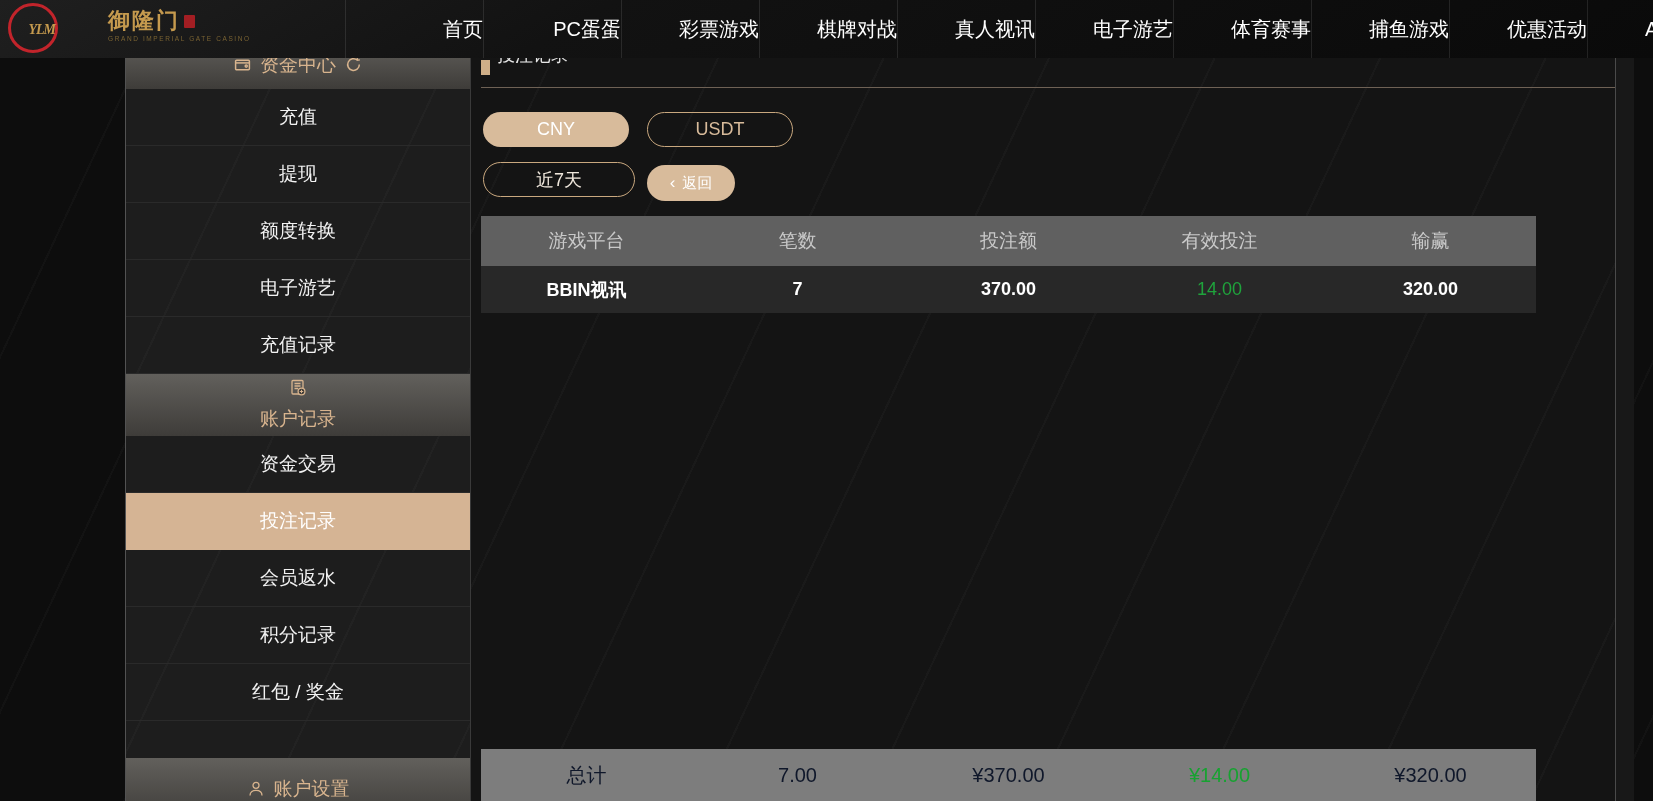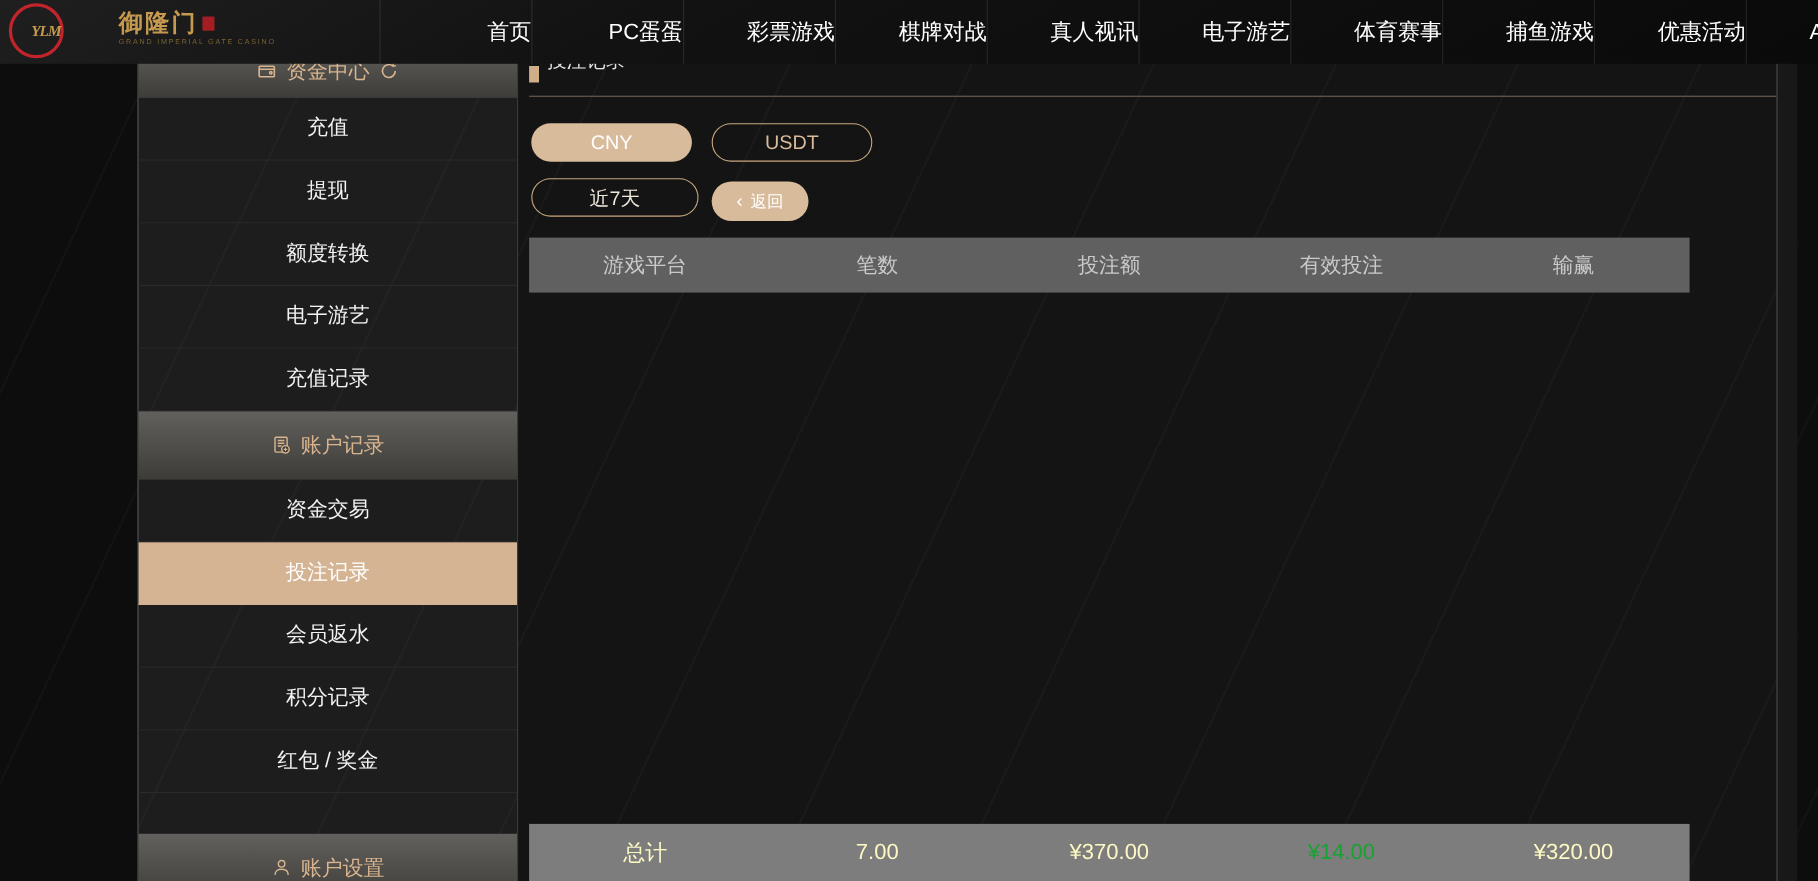--- a/index.html
+++ b/index.html
@@ -49,21 +49,21 @@
     background-color:#1d1d1d;
     border-left:1px solid #525252; border-right:1px solid #3a3a3a;
   }
   .sb-header {
     background:linear-gradient(180deg,#62605c 0%, #3e3c39 100%);
     color:#d8b48e; font-size:19px;
     display:flex; align-items:center; justify-content:center; gap:9px;
     cursor:pointer;
   }
   .sb-header.h-first { height:49px; }
-  .sb-header.h-mid   { height:62px; }
+  .sb-header.h-mid   { height:62px;flex-direction:column; }
   .sb-header.h-last  { height:62px; }
   .sb-item {
     height:57px; line-height:56px; text-align:center;
     color:#f2f2f2; font-size:19px; cursor:pointer;
     border-bottom:1px solid #2a2a2a;
   }
   .sb-item.active { background:#d5b494; color:#ffffff; border-bottom:1px solid #d5b494; }
   .sb-gap { height:37px; }
   .sb-icon { display:inline-flex; }
 
@@ -103,21 +103,21 @@
   .t-head { display:flex; height:50px; background:#606060; align-items:center; }
   .t-head .t-col { color:#c9c9c9; font-size:19px; }
   .t-row { display:flex; height:47px; background:#282828; align-items:center; }
   .t-row .t-col { color:#ffffff; font-weight:bold; font-size:18px; }
   .t-col { flex:1; text-align:center; }
   .t-col.green { color:#1fa33c; font-weight:normal; }
   .t-total {
     position:absolute; left:68px; bottom:0; width:1055px; height:52px;
     background:#7d7d7d; display:flex; align-items:center;
   }
-  .t-total .t-col { color:#fef9c3; font-size:20px; }
+  .t-total .t-col { color:#0f172a; font-size:20px; }
   .t-total .t-col.green { color:#17a231; }
 </style>
 </head>
 <body class="textured">
 
 <div id="topnav">
   <div class="brand">
     <div class="emblem">
       <div class="monogram">YLM</div>
     </div>
@@ -216,20 +216,27 @@
   </div>
 
   <div class="bet-table">
     <div class="t-head">
       <div class="t-col">游戏平台</div>
       <div class="t-col">笔数</div>
       <div class="t-col">投注额</div>
       <div class="t-col">有效投注</div>
       <div class="t-col">输赢</div>
     </div>
+    <div class="t-row">
+      <div class="t-col">BBIN视讯</div>
+      <div class="t-col">7</div>
+      <div class="t-col">370.00</div>
+      <div class="t-col green">14.00</div>
+      <div class="t-col">320.00</div>
+    </div>
   </div>
 
   <div class="t-total">
     <div class="t-col">总计</div>
     <div class="t-col">7.00</div>
     <div class="t-col">¥370.00</div>
     <div class="t-col green">¥14.00</div>
     <div class="t-col">¥320.00</div>
   </div>
 

